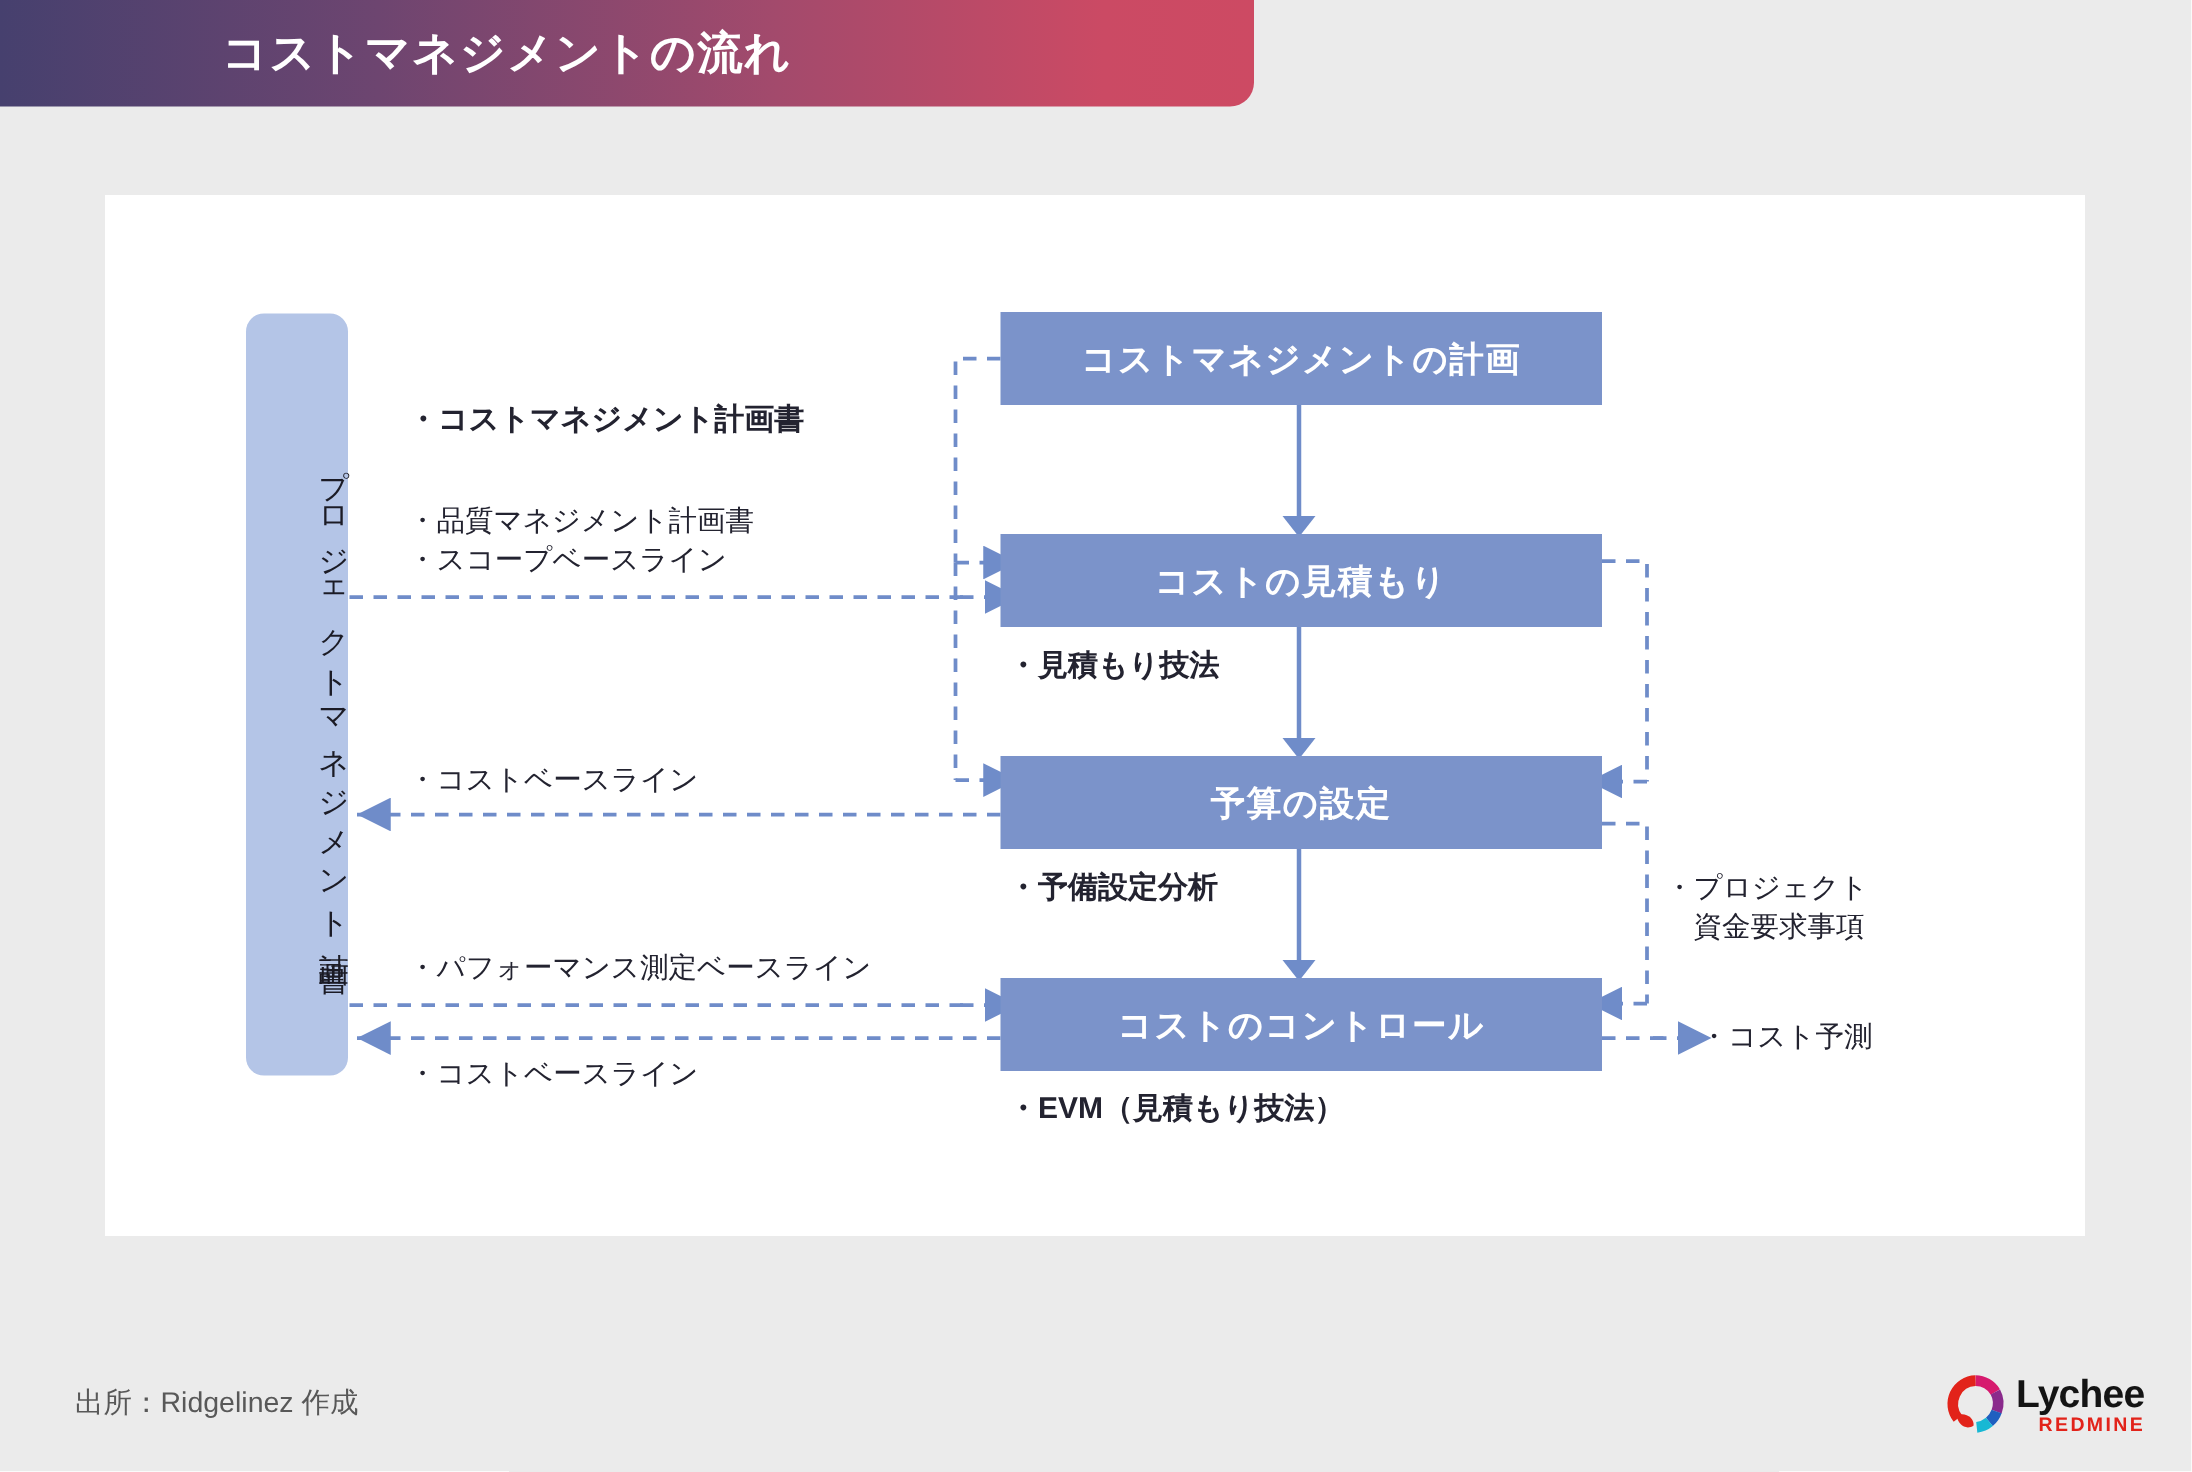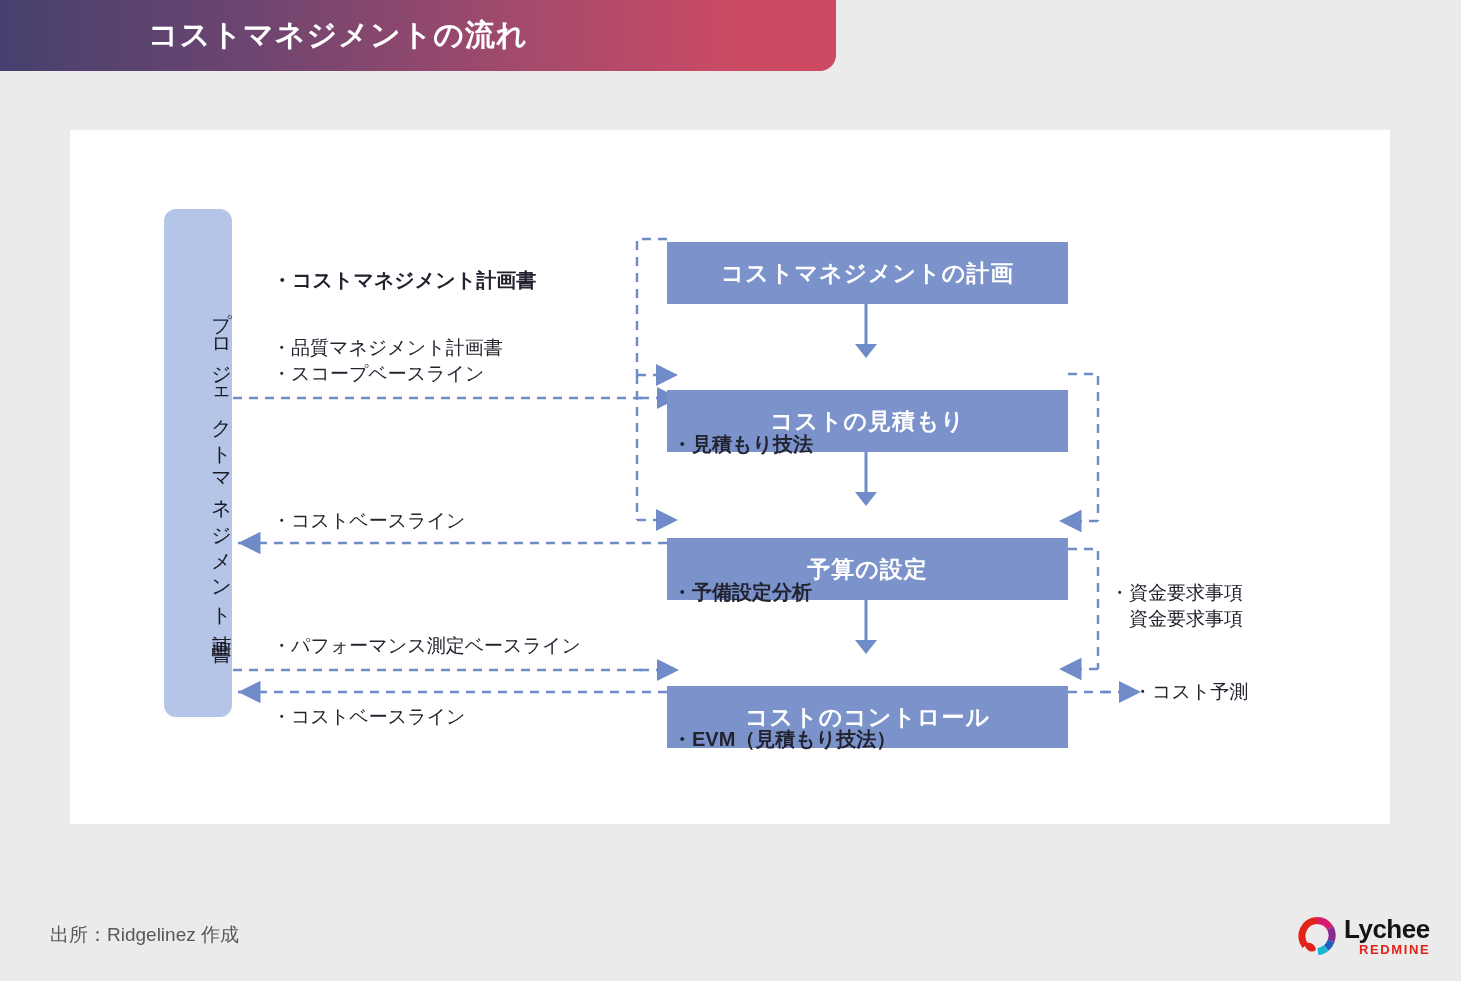--- a/index.html
+++ b/index.html
@@ -68,21 +68,20 @@
   .proc-box {
     position: absolute;
     background: #7b93ca;
     display: flex;
     align-items: center;
     justify-content: center;
     color: #ffffff;
     font-size: 23px;
     font-weight: bold;
     letter-spacing: 1px;
-    margin-top: 34px;
   }
   #proc-1 { left: 667px; top: 208px;  width: 401px; height: 62px; }
   #proc-2 { left: 667px; top: 356px;  width: 401px; height: 62px; }
   #proc-3 { left: 667px; top: 504px;  width: 401px; height: 62px; }
   #proc-4 { left: 667px; top: 652px;  width: 401px; height: 62px; }
 
   
   .anno {
     position: absolute;
     font-size: 19px;
@@ -244,21 +243,21 @@
   <div class="anno" id="anno-qual">・品質マネジメント計画書</div>
   <div class="anno" id="anno-scope">・スコープベースライン</div>
   <div class="anno" id="anno-costbase1">・コストベースライン</div>
   <div class="anno" id="anno-perf">・パフォーマンス測定ベースライン</div>
   <div class="anno" id="anno-costbase2">・コストベースライン</div>
 
   <div class="anno bold" id="anno-estim">・見積もり技法</div>
   <div class="anno bold" id="anno-reserve">・予備設定分析</div>
   <div class="anno bold" id="anno-evm">・EVM（見積もり技法）</div>
 
-  <div class="anno" id="anno-fund"><span>・資金要求事項</span><br><span>　資金要求事項</span></div>
+  <div class="anno" id="anno-fund"><span>・プロジェクト</span><br><span>　資金要求事項</span></div>
   <div class="anno" id="anno-forecast">・コスト予測</div>
 
   <div id="source-note">出所：Ridgelinez 作成</div>
 
   <div id="logo">
     <svg id="logo-mark" viewBox="0 0 100 100" xmlns="http://www.w3.org/2000/svg">
       <g fill="none" stroke-width="17" stroke-linecap="butt">
         <path d="M50 13 A37 37 0 0 1 81.5 31" stroke="#d61a6e"></path>
         <path d="M81.5 31 A37 37 0 0 1 83.5 62" stroke="#8a2a8c"></path>
         <path d="M83.5 62 A37 37 0 0 1 72 78.5" stroke="#1f5fc0"></path>

